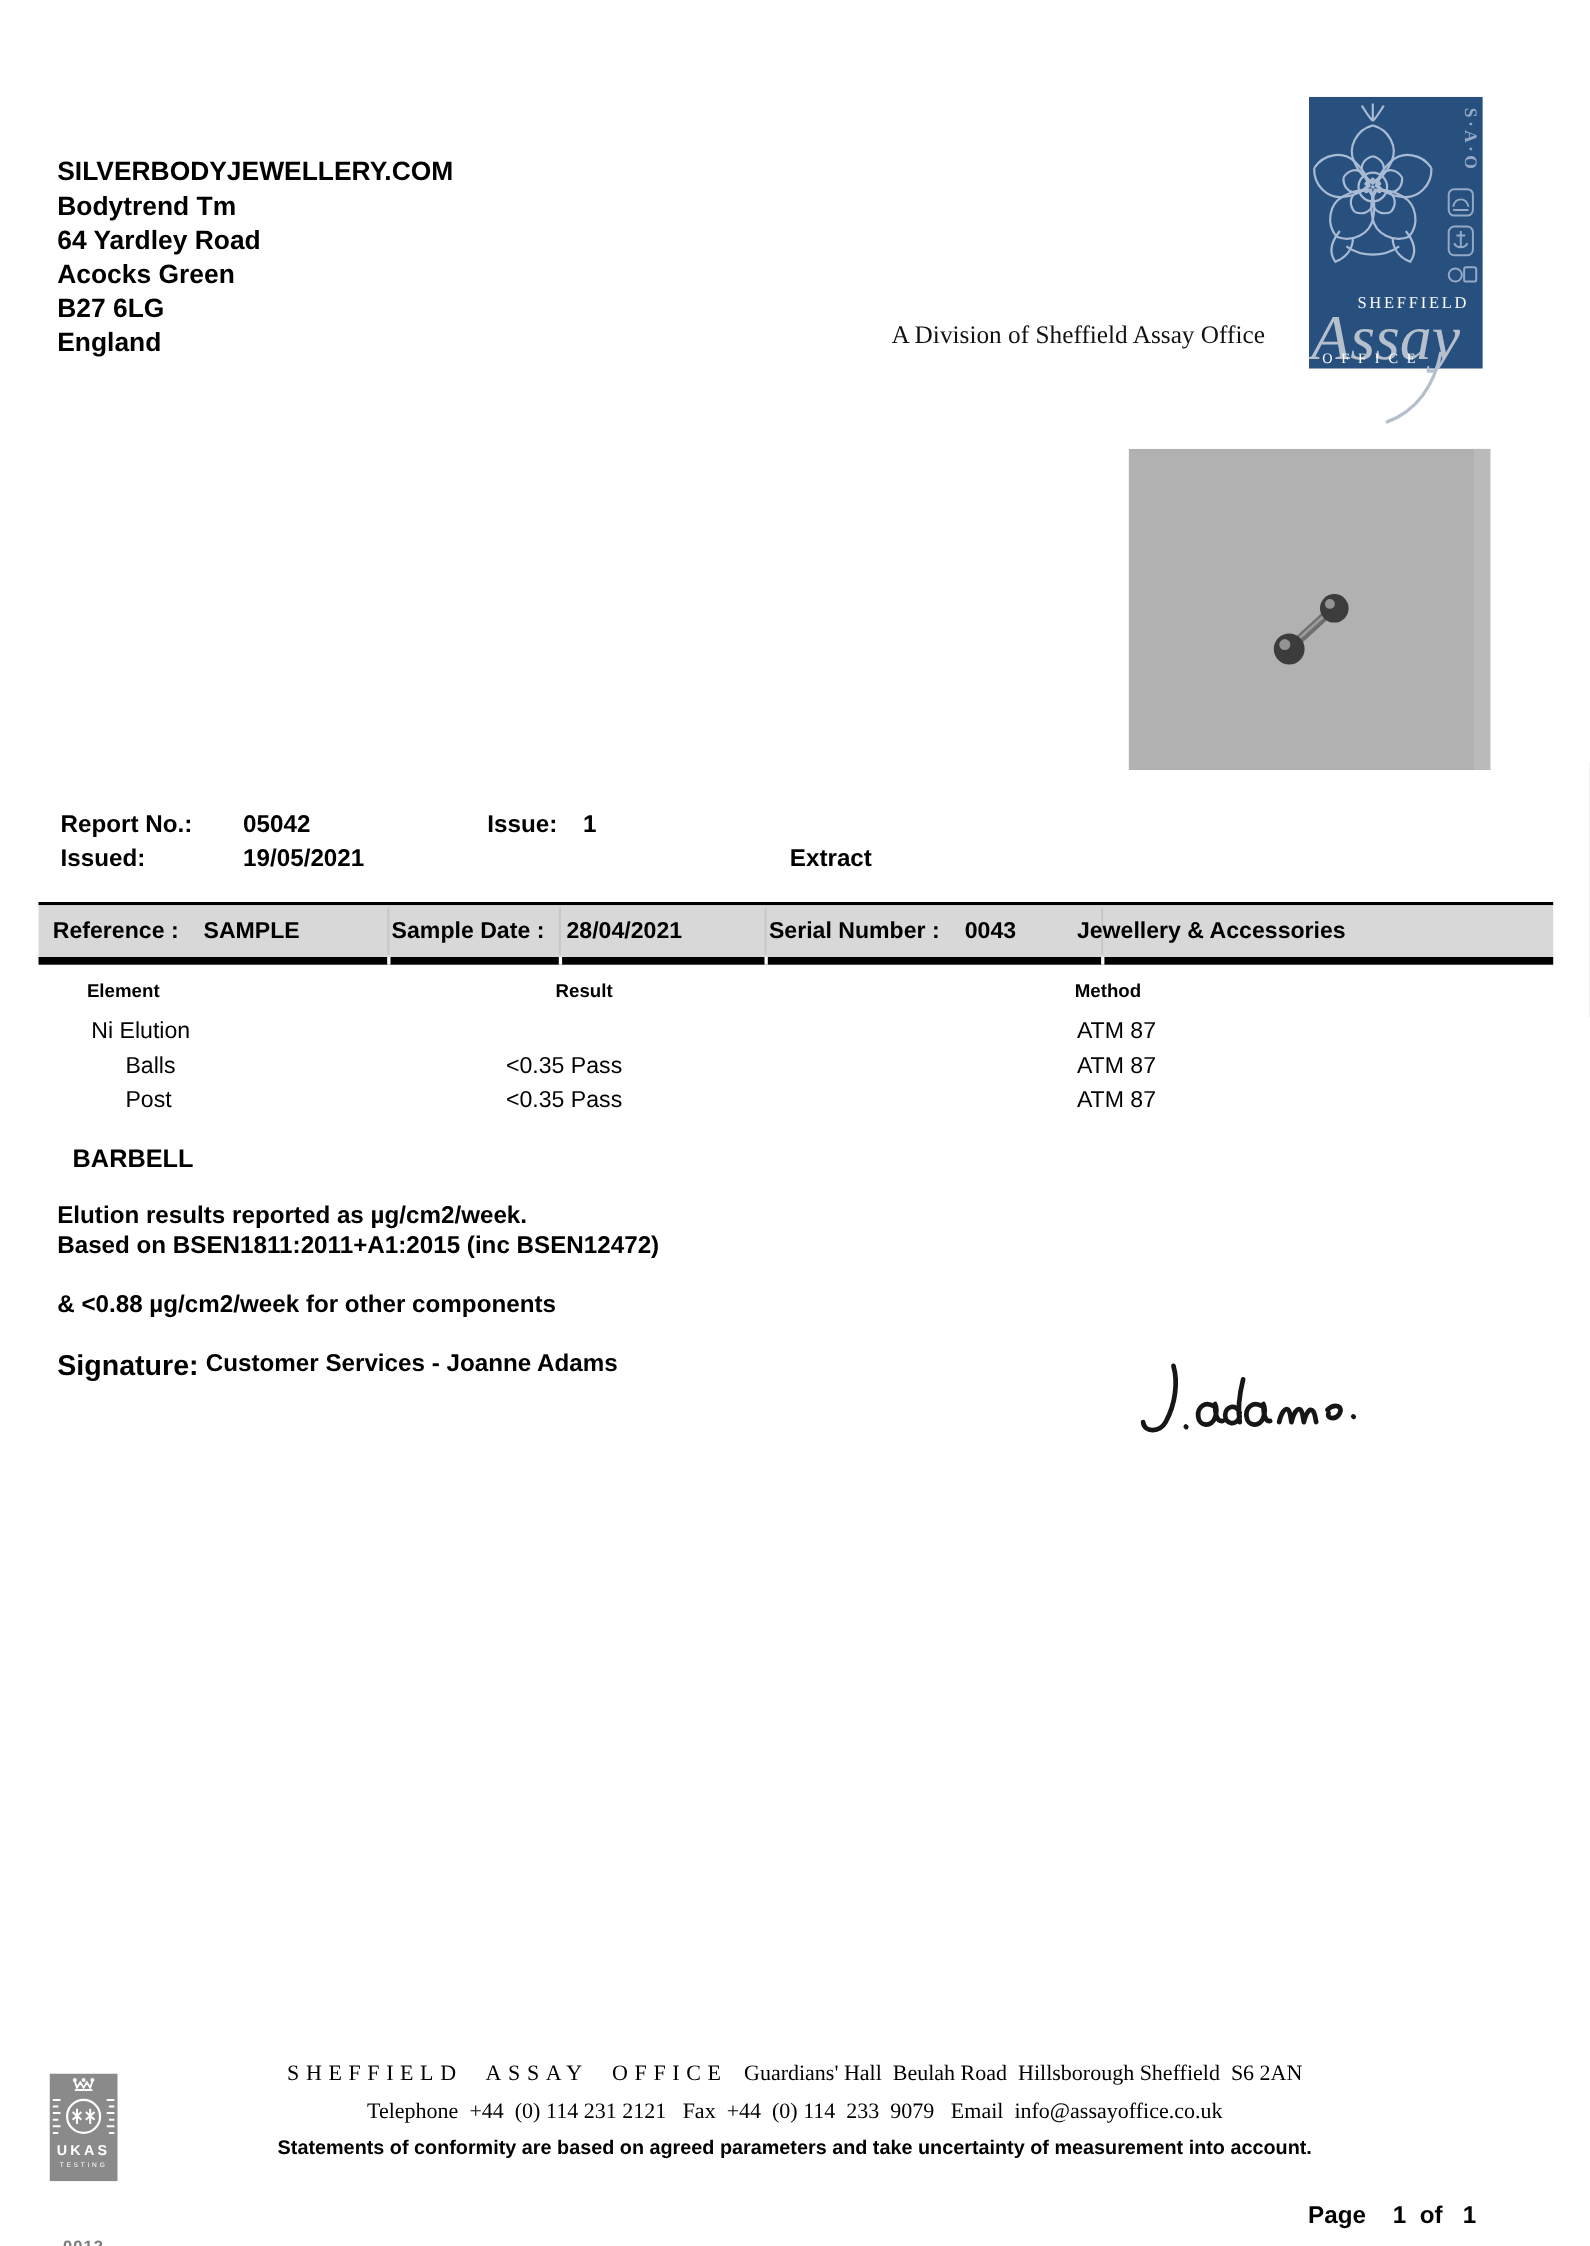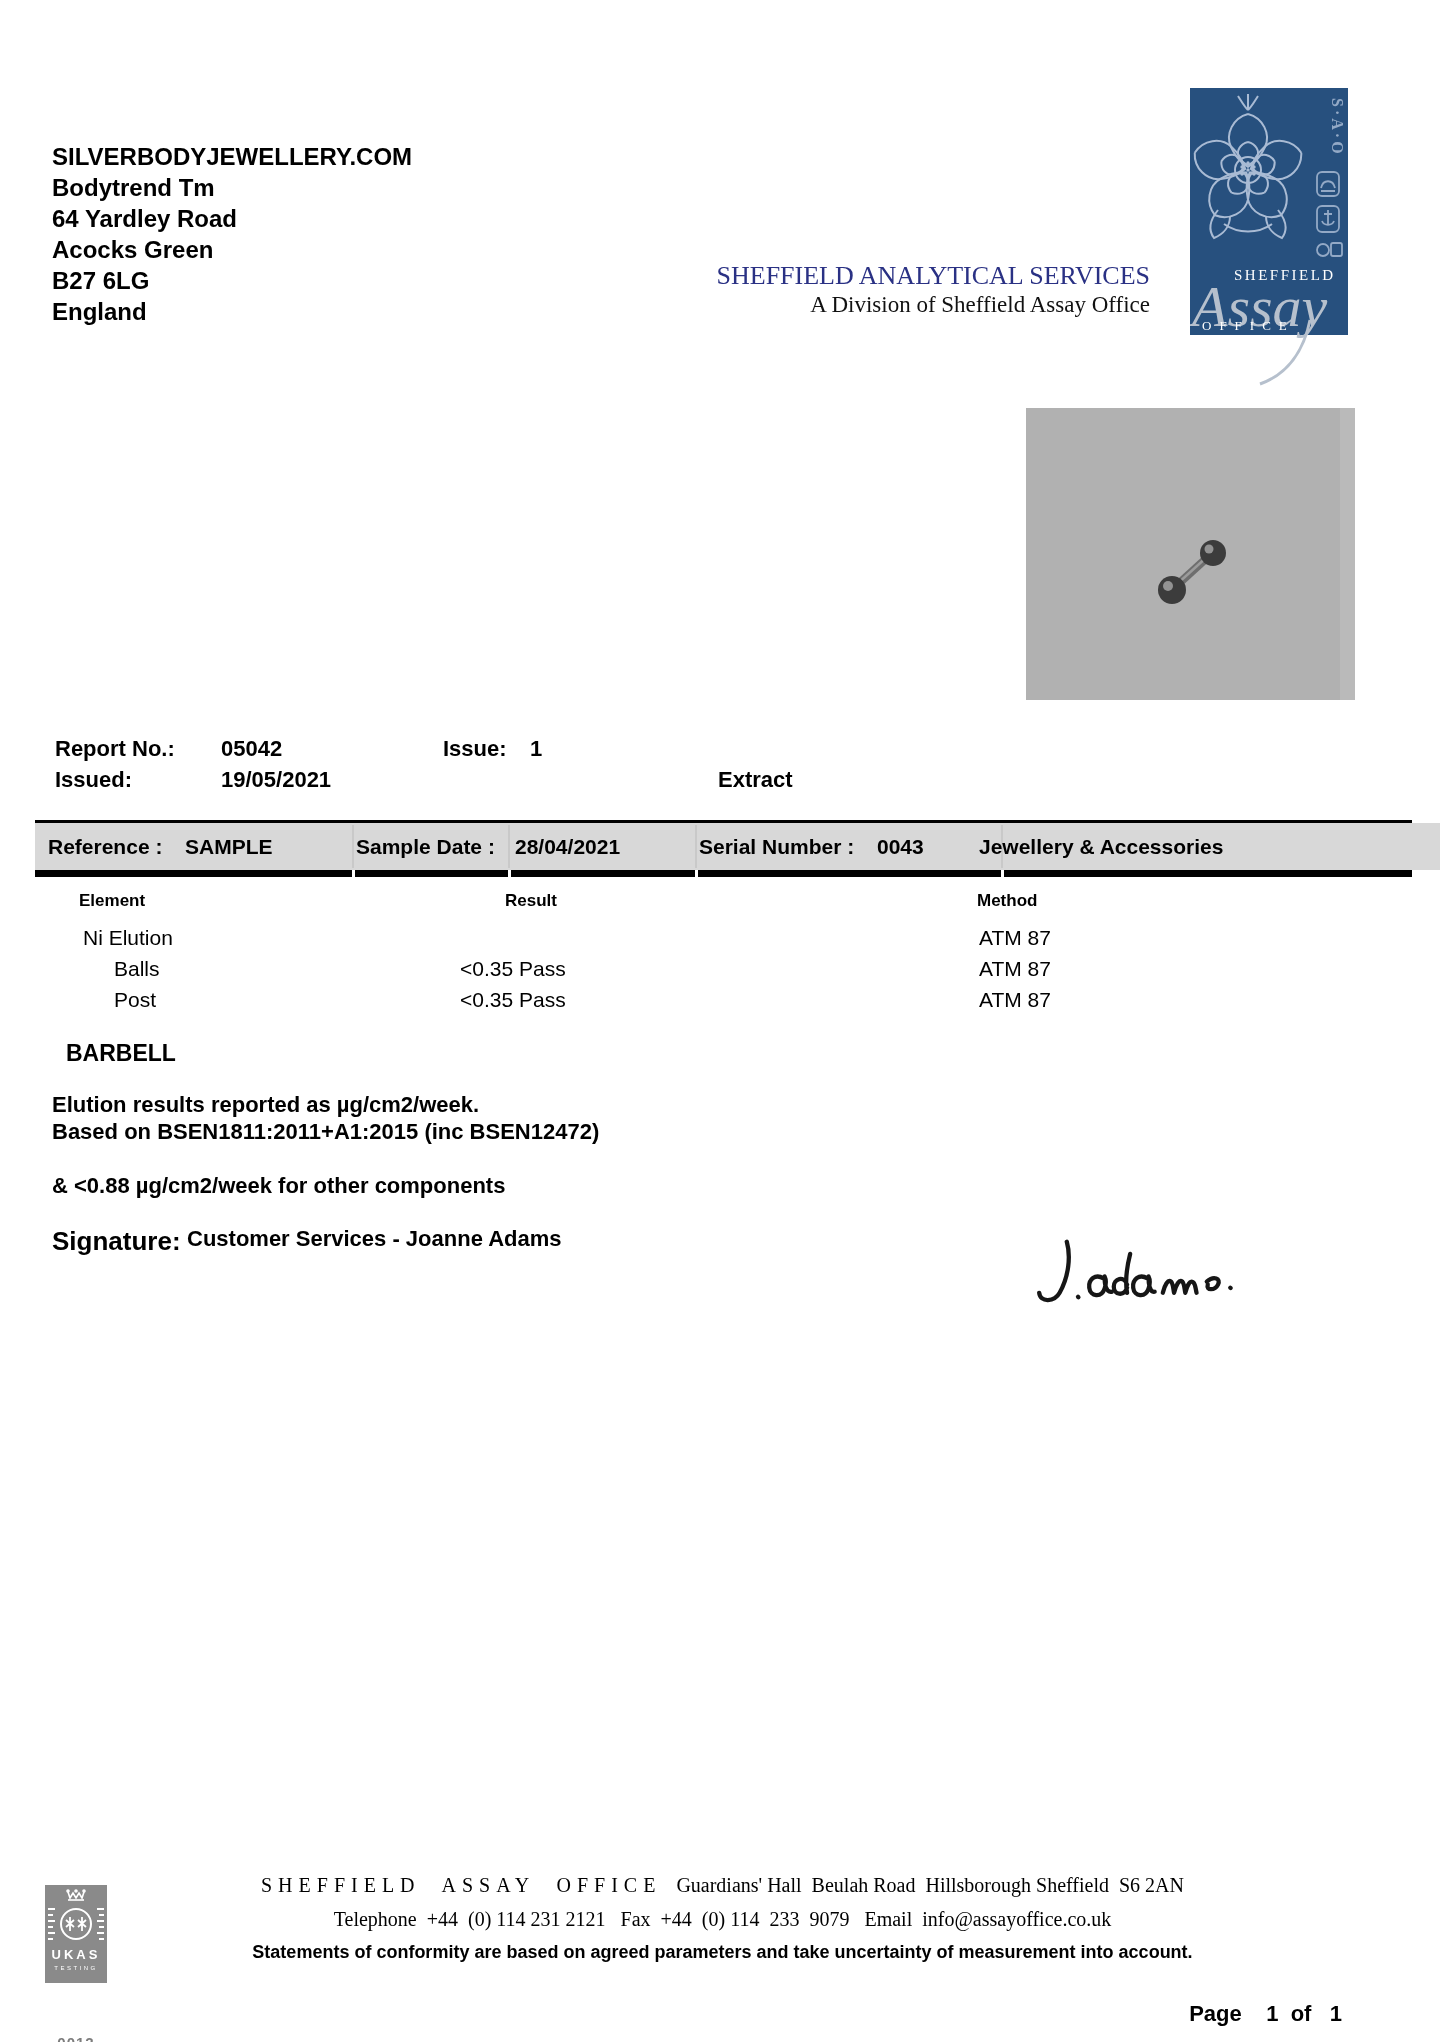--- a/index.html
+++ b/index.html
@@ -19,21 +19,21 @@
   .sao-logo{left:1190px;top:88px;width:158px;height:300px;}
 
   
   .photo{left:1026px;top:408px;width:329px;height:292px;}
 
   
   .meta{font-size:22px;font-weight:bold;white-space:pre;}
 
   
   .rule1{left:35px;top:820px;width:1377px;height:3px;background:#000;}
-  .refbar{left:35px;top:823px;width:1377px;height:47px;background:#d8d8d8;padding-left:28px;}
+  .refbar{left:35px;top:823px;width:1377px;height:47px;background:#d8d8d8;}
   .refbar span{position:absolute;top:12px;font-size:21px;font-weight:bold;white-space:pre;}
   .refsep{position:absolute;top:2px;width:2px;height:43px;background:#c9c9c9;}
   .rule2{left:35px;top:870px;width:1377px;height:7px;background:#000;}
   .notch{position:absolute;top:0;width:3px;height:7px;background:#fff;}
 
   
   .th{font-size:17px;font-weight:bold;}
   .td{font-size:21px;}
 
   
@@ -65,21 +65,20 @@
 
   <div class="abs recipient">
     <div>SILVERBODYJEWELLERY.COM</div>
     <div>Bodytrend Tm</div>
     <div>64 Yardley Road</div>
     <div>Acocks Green</div>
     <div>B27 6LG</div>
     <div>England</div>
   </div>
 
-  <div class="abs hdr-title">SHEFFIELD ANALYTICAL SERVICES</div>
   <div class="abs hdr-sub">A Division of Sheffield Assay Office</div>
 
   <svg class="abs sao-logo" viewBox="0 0 158 300">
     <rect x="0" y="0" width="158" height="247" fill="#27507e"></rect>
 
     <g transform="translate(0,4)" stroke="#a9bbd4" stroke-width="2" fill="none">
       <path d="M58,2 L58,18 M48,4 C52,10 54,14 58,18 M68,4 C64,10 62,14 58,18"></path>
       <g>
         <path d="M58,22 C73,26 81,42 75,55 C70,66 63,72 58,75 C53,72 46,66 41,55 C35,42 43,26 58,22"></path>
         <path d="M58,22 C73,26 81,42 75,55 C70,66 63,72 58,75 C53,72 46,66 41,55 C35,42 43,26 58,22" transform="rotate(72 58 78)"></path>

